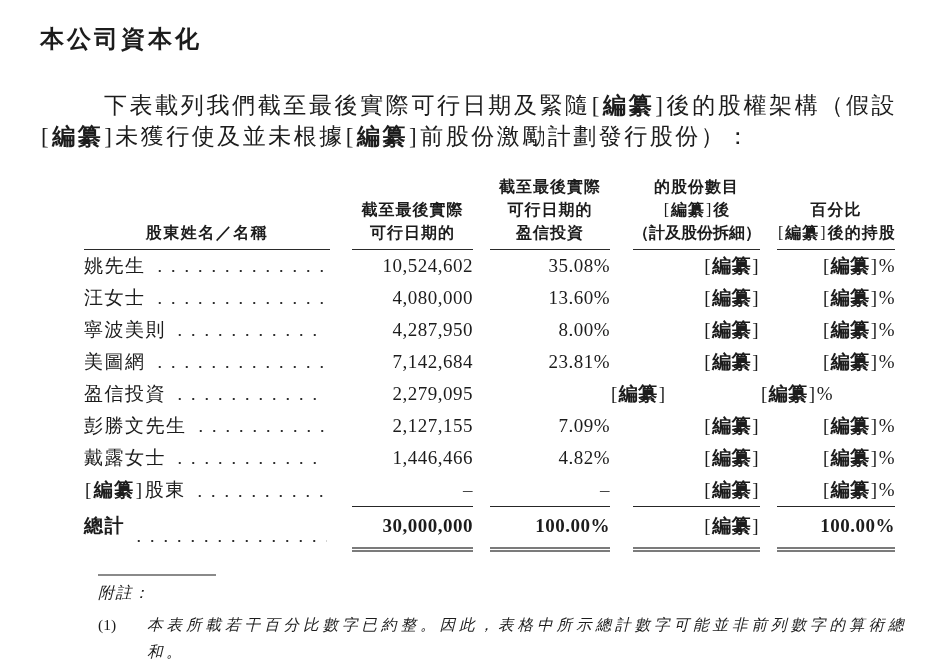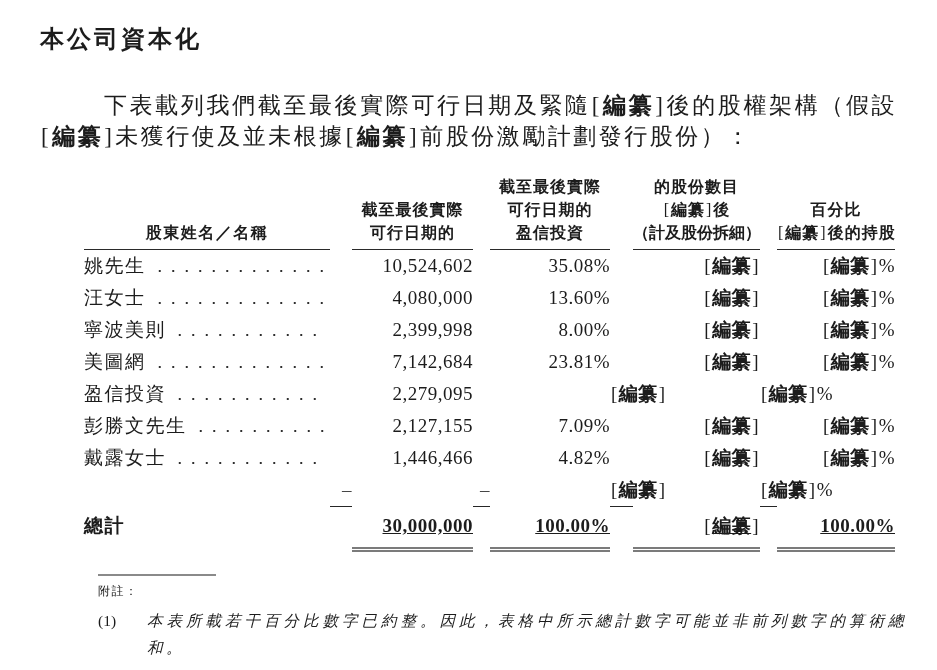--- a/index.html
+++ b/index.html
@@ -62,28 +62,29 @@
     margin: 0 3px 9px 7px;
     background-image: radial-gradient(circle, #2e2e2e 1.15px, rgba(0,0,0,0) 1.5px);
     background-size: 13.5px 4px;
     background-repeat: repeat-x;
     background-position: left center;
   }
   .c.num { text-align: right; letter-spacing: 0.5px; white-space: nowrap; }
   .dash { color: #3d3d3d; }
   .bline { border-bottom: 1px solid #262626; }
   .total-row { font-weight: bold; }
-  .total-row .cell-pad { padding-top: 6px; height: 46px; line-height: 28px; flex-direction: column; }
-  .total-row .tcell { border-bottom: 5px double #7b7b7b; text-decoration: underline; }
+  .total-row .cell-pad { padding-top: 6px; height: 46px; line-height: 28px; }
+  .total-row .tcell { border-bottom: 5px double #7b7b7b; }
   
   .fn { margin: 22px 0 0 98px; width: 809px; }
   .fn-rule { width: 118px; border-top: 2px solid #8a8a8a; }
   .fn-title {
     margin-top: 7px;
-    font-size: 12px;
+    font-style: italic;
+    font-size: 16px;
     letter-spacing: 1.5px;
   }
   .fn-item { display: flex; margin-top: 7px; font-size: 15.5px; line-height: 27px; }
   .fn-num { width: 49px; flex: none; }
   .fn-text { flex: 1; max-width: 760px; text-align: justify; letter-spacing: 3.6px; font-style: italic; }
 </style>
 </head>
 <body>
 
 <h1 class="doc-title">本公司資本化</h1>
@@ -149,21 +150,21 @@
     <div class="gp"></div>
     <div class="c num"><span class="redact"><span class="bk">[</span><span class="bd">編纂</span><span class="bk">]</span><span class="sfx">%</span></span></div>
   </div>
 
   <div class="trow body-row">
     <div class="c name">
         <span class="nm">寧波美則</span>
         <span class="leader"></span>
       </div>
     <div class="gp"></div>
-    <div class="c num">2,399,998</div>
+    <div class="c num">4,287,950</div>
     <div class="gp"></div>
     <div class="c num">8.00%</div>
     <div class="gp"></div>
     <div class="c num"><span class="redact"><span class="bk">[</span><span class="bd">編纂</span><span class="bk">]</span></span></div>
     <div class="gp"></div>
     <div class="c num"><span class="redact"><span class="bk">[</span><span class="bd">編纂</span><span class="bk">]</span><span class="sfx">%</span></span></div>
   </div>
 
   <div class="trow body-row">
     <div class="c name">
@@ -218,20 +219,24 @@
     <div class="c num">1,446,466</div>
     <div class="gp"></div>
     <div class="c num">4.82%</div>
     <div class="gp"></div>
     <div class="c num"><span class="redact"><span class="bk">[</span><span class="bd">編纂</span><span class="bk">]</span></span></div>
     <div class="gp"></div>
     <div class="c num"><span class="redact"><span class="bk">[</span><span class="bd">編纂</span><span class="bk">]</span><span class="sfx">%</span></span></div>
   </div>
 
   <div class="trow body-row">
+    <div class="c name">
+        <span class="nm"><span class="redact"><span class="bk">[</span><span class="bd">編纂</span><span class="bk">]</span><span class="sfx">股東</span></span></span>
+        <span class="leader"></span>
+      </div>
     <div class="gp"></div>
     <div class="c num bline dash">–</div>
     <div class="gp"></div>
     <div class="c num bline dash">–</div>
     <div class="gp"></div>
     <div class="c num bline"><span class="redact"><span class="bk">[</span><span class="bd">編纂</span><span class="bk">]</span></span></div>
     <div class="gp"></div>
     <div class="c num bline"><span class="redact"><span class="bk">[</span><span class="bd">編纂</span><span class="bk">]</span><span class="sfx">%</span></span></div>
   </div>
 

